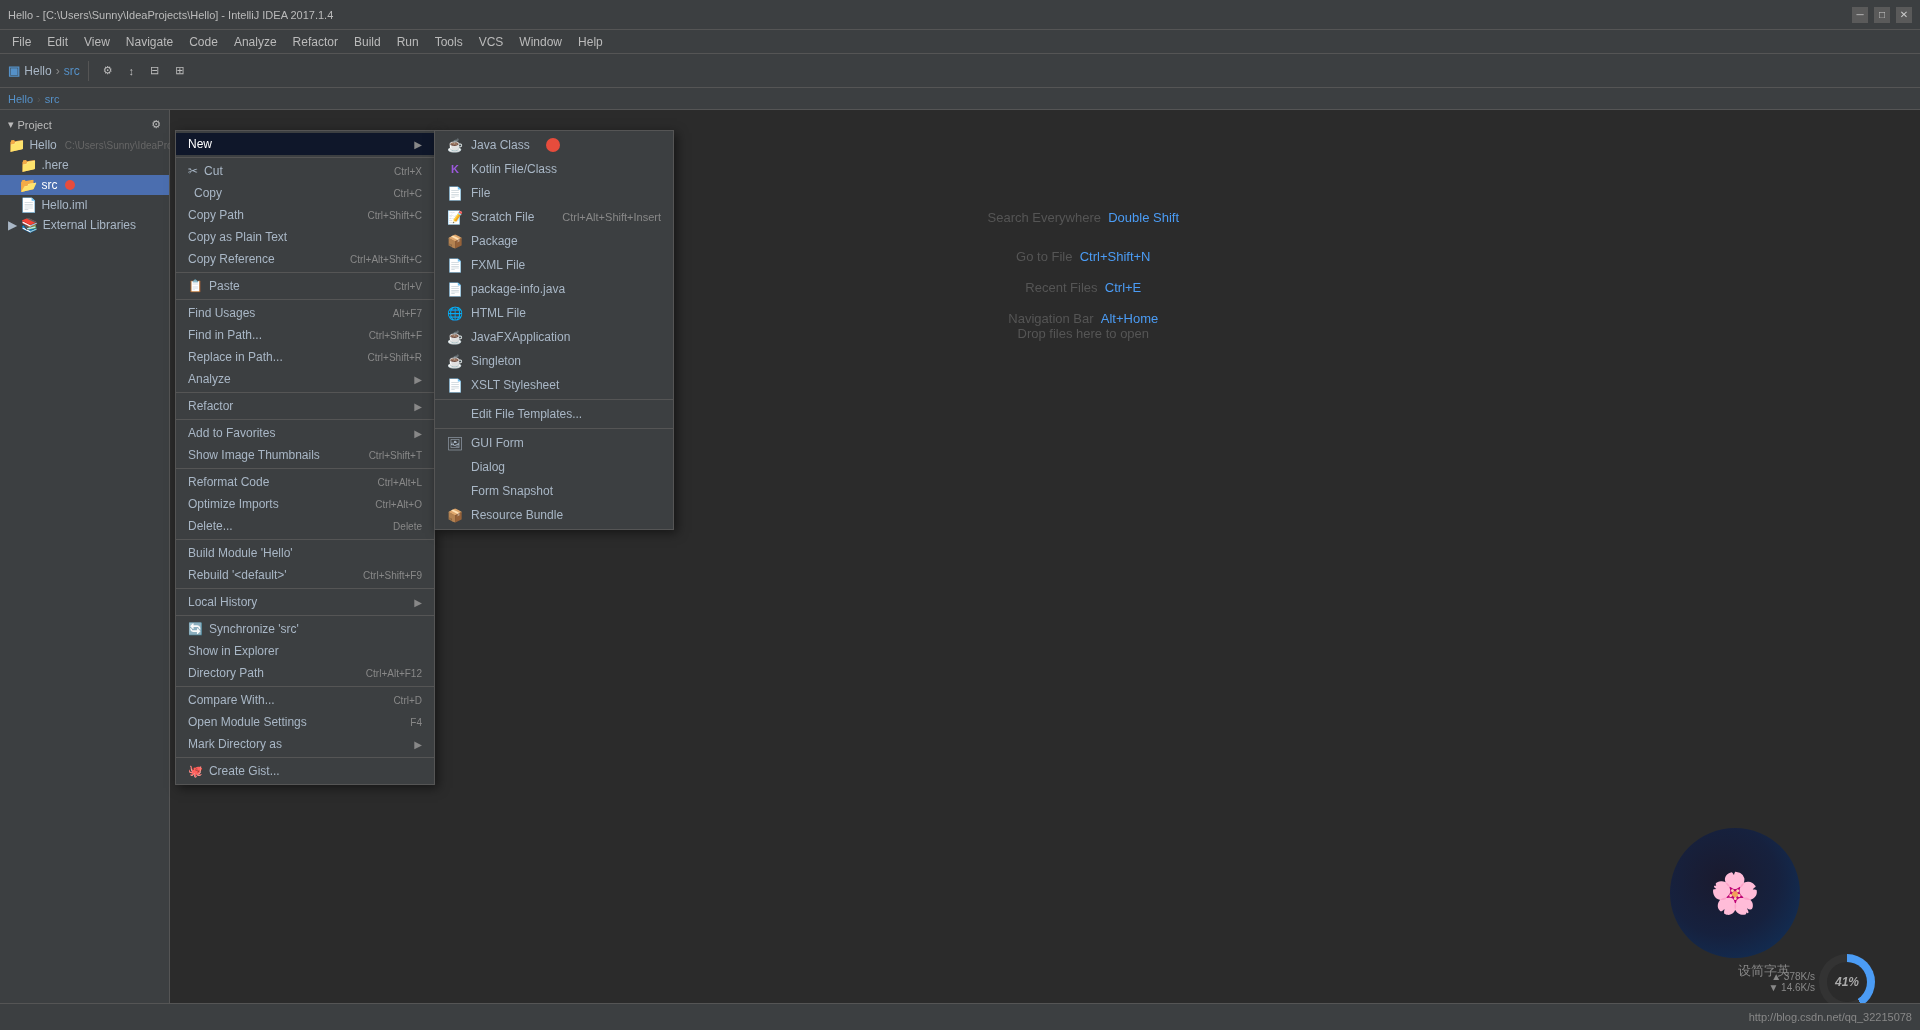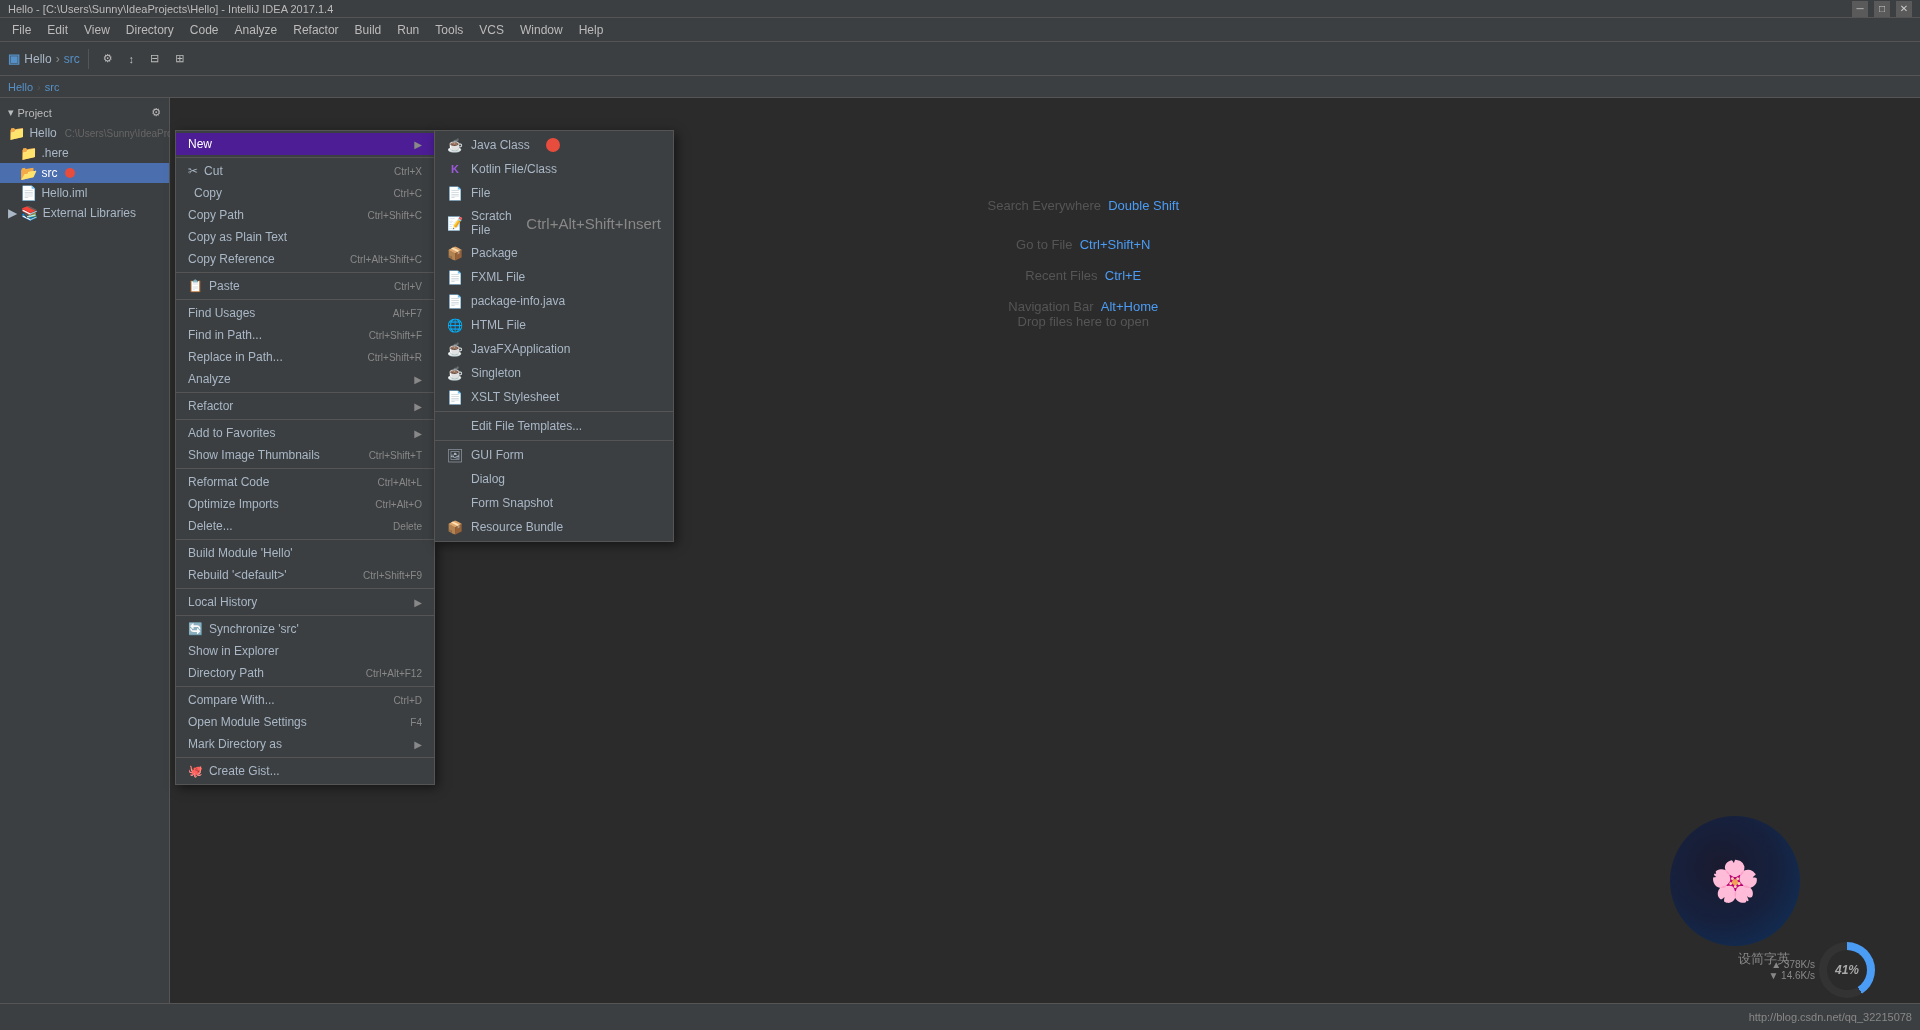--- a/index.html
+++ b/index.html
@@ -9,21 +9,21 @@
       background: #2b2b2b;
       font-family: 'Segoe UI', Arial, sans-serif;
       font-size: 12px;
       color: #a9b7c6;
       overflow: hidden;
       position: relative;
     }
 
     
     .title-bar {
-      height: 18px;
+      height: 30px;
       background: #3c3f41;
       display: flex;
       align-items: center;
       padding: 0 8px;
       font-size: 11px;
       color: #bbbbbb;
       border-bottom: 1px solid #555;
     }
     .title-bar-title { flex: 1; }
     .title-bar-controls { display: flex; gap: 6px; }
@@ -130,21 +130,21 @@
     }
     .ctx-item {
       display: flex;
       align-items: center;
       padding: 4px 12px;
       cursor: pointer;
       color: #a9b7c6;
       font-size: 12px;
       justify-content: space-between;
     }
-    .ctx-item.highlighted { background: #4c1d95; color: white; }
+    .ctx-item.highlighted { background: #0f172a; color: white; }
     .ctx-item-left { display: flex; align-items: center; gap: 6px; }
     .ctx-shortcut { color: #888; font-size: 10px; }
     .ctx-arrow { color: #888; font-size: 10px; }
     .ctx-separator { height: 1px; background: #555; margin: 2px 0; }
 
     
     .submenu-new {
       position: absolute;
       top: 130px;
       left: 434px;
@@ -163,21 +163,21 @@
       color: #a9b7c6;
       font-size: 12px;
       gap: 8px;
     }
     .submenu-item .sm-icon {
       width: 16px; height: 16px;
       display: inline-flex; align-items: center; justify-content: center;
       font-size: 13px;
     }
     .submenu-separator { height: 1px; background: #555; margin: 2px 0; }
-    .submenu-item .sm-shortcut { margin-left: auto; color: #888; font-size: 15px; }
+    .submenu-item .sm-shortcut { margin-left: auto; color: #888; font-size: 11px; }
 
     
     .status-bar {
       height: 22px;
       background: #3c3f41;
       border-top: 1px solid #555;
       display: flex;
       align-items: center;
       padding: 13px 8px;
       font-size: 11px;
@@ -229,21 +229,21 @@
     <button class="title-bar-btn">─</button>
     <button class="title-bar-btn">□</button>
     <button class="title-bar-btn">✕</button>
   </div>
 </div>
 
 <div class="menu-bar">
   <span class="menu-item">File</span>
   <span class="menu-item">Edit</span>
   <span class="menu-item">View</span>
-  <span class="menu-item">Directory</span>
+  <span class="menu-item">Navigate</span>
   <span class="menu-item">Code</span>
   <span class="menu-item">Analyze</span>
   <span class="menu-item">Refactor</span>
   <span class="menu-item">Build</span>
   <span class="menu-item">Run</span>
   <span class="menu-item">Tools</span>
   <span class="menu-item">VCS</span>
   <span class="menu-item">Window</span>
   <span class="menu-item">Help</span>
 </div>

